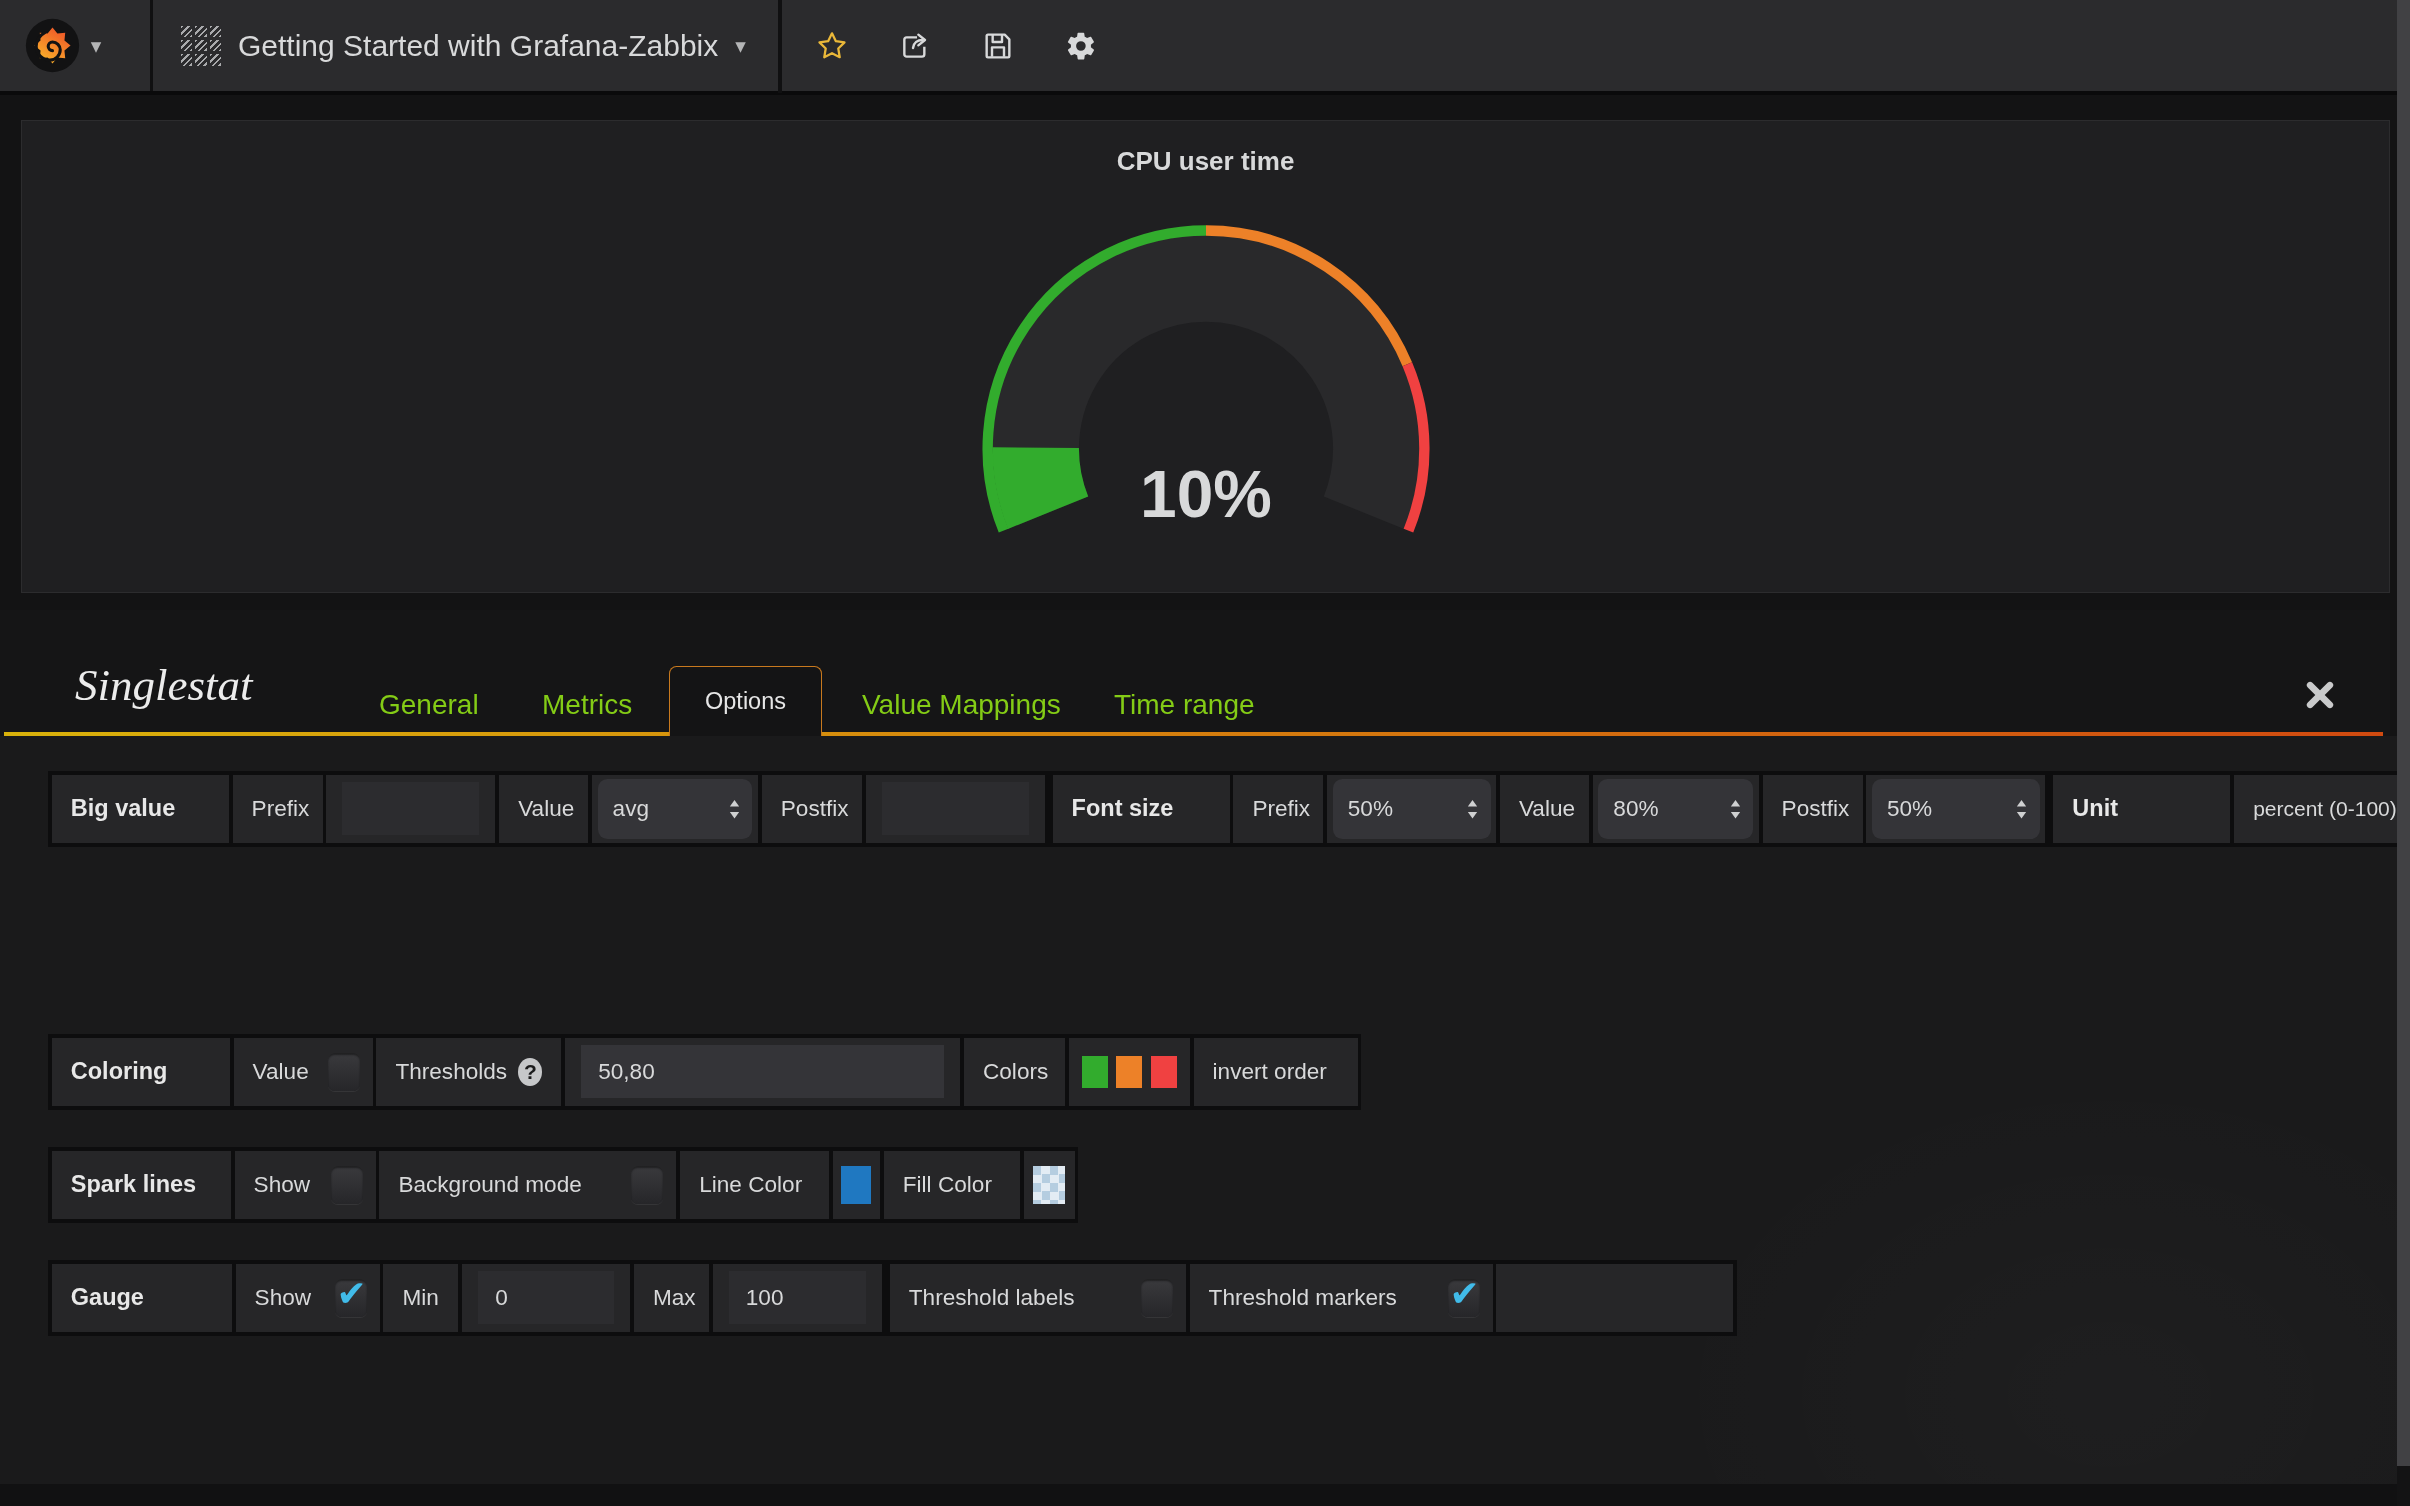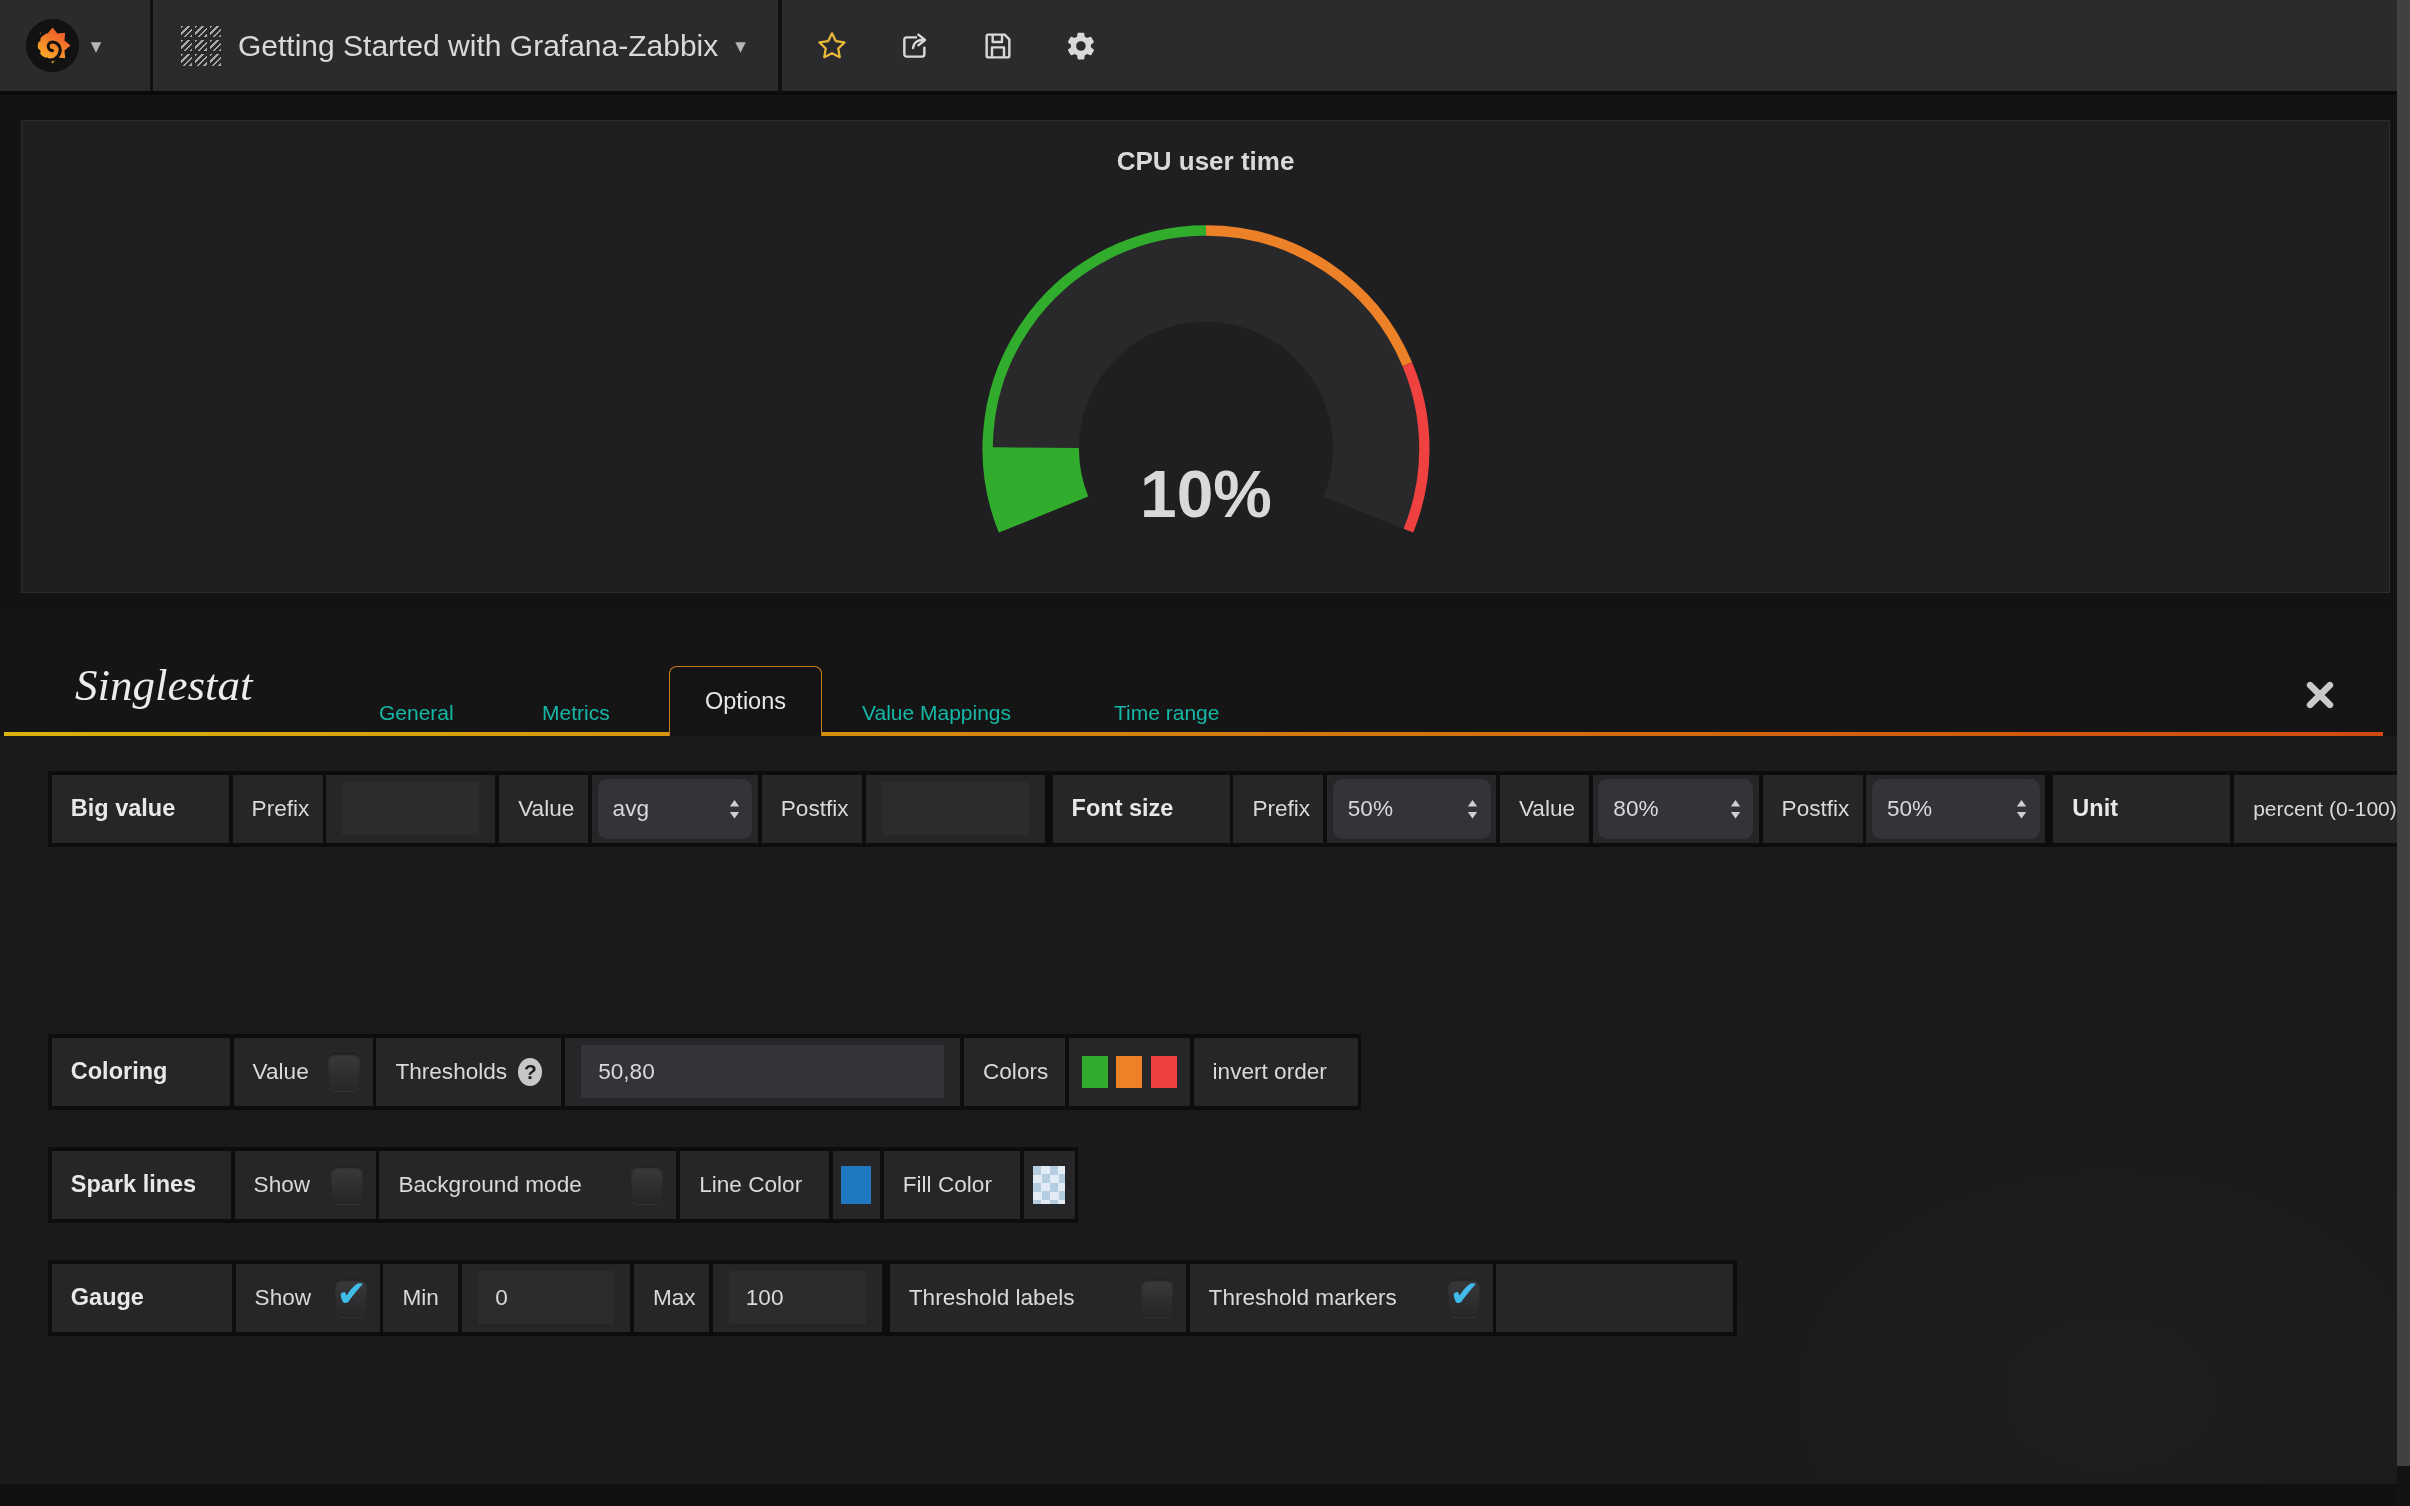--- a/index.html
+++ b/index.html
@@ -36,21 +36,21 @@
   .gauge-svg { position:absolute; left:50%; top:102px; transform:translateX(-50%); }
   .gauge-value { font-size:70px; font-weight:bold; fill:#d8d9da; }
 
   
   .editor { position:absolute; left:0; top:610px; width:2390px; height:874px;text-decoration:underline; }
   .tabbar { position:absolute; left:0; top:0; width:100%; height:126px; background:#151516; }
   .tabbar::after { content:""; position:absolute; left:3.8px; right:7.5px; bottom:0; height:3.8px;
     background:linear-gradient(90deg,#d9b20b,#d04a10); }
   .pe-title { position:absolute; left:75px; top:49px; font-family:"Liberation Serif","DejaVu Serif",serif;
     font-style:italic; font-size:45px; color:#ececec; }
-  .tab { position:absolute; top:91px; font-size:21px; color:#14b8a6; cursor:pointer; white-space:nowrap; }
+  .tab { position:absolute; top:79px; font-size:28px; color:#84cc16; cursor:pointer; white-space:nowrap; }
   .tab-active-box { position:absolute; left:669px; top:56px; width:153px; height:70px;
     background:#141415; border:1.9px solid #c8791e; border-bottom:none; border-radius:7.5px 7.5px 0 0;
     z-index:2; display:flex; align-items:center; justify-content:center; cursor:pointer; }
   .tab-active-box span { font-size:23.5px; color:#e6e6e6; }
   .close-btn { position:absolute; left:2303px; top:68px; width:34px; height:34px; cursor:pointer; }
 
   .editor-body { position:absolute; left:0; top:126px; width:2397px; height:748px;
     background:radial-gradient(ellipse 659px 471px at 88% 88%, rgba(255,255,255,0.018), transparent 70%), #1a1a1b; }
 
   

